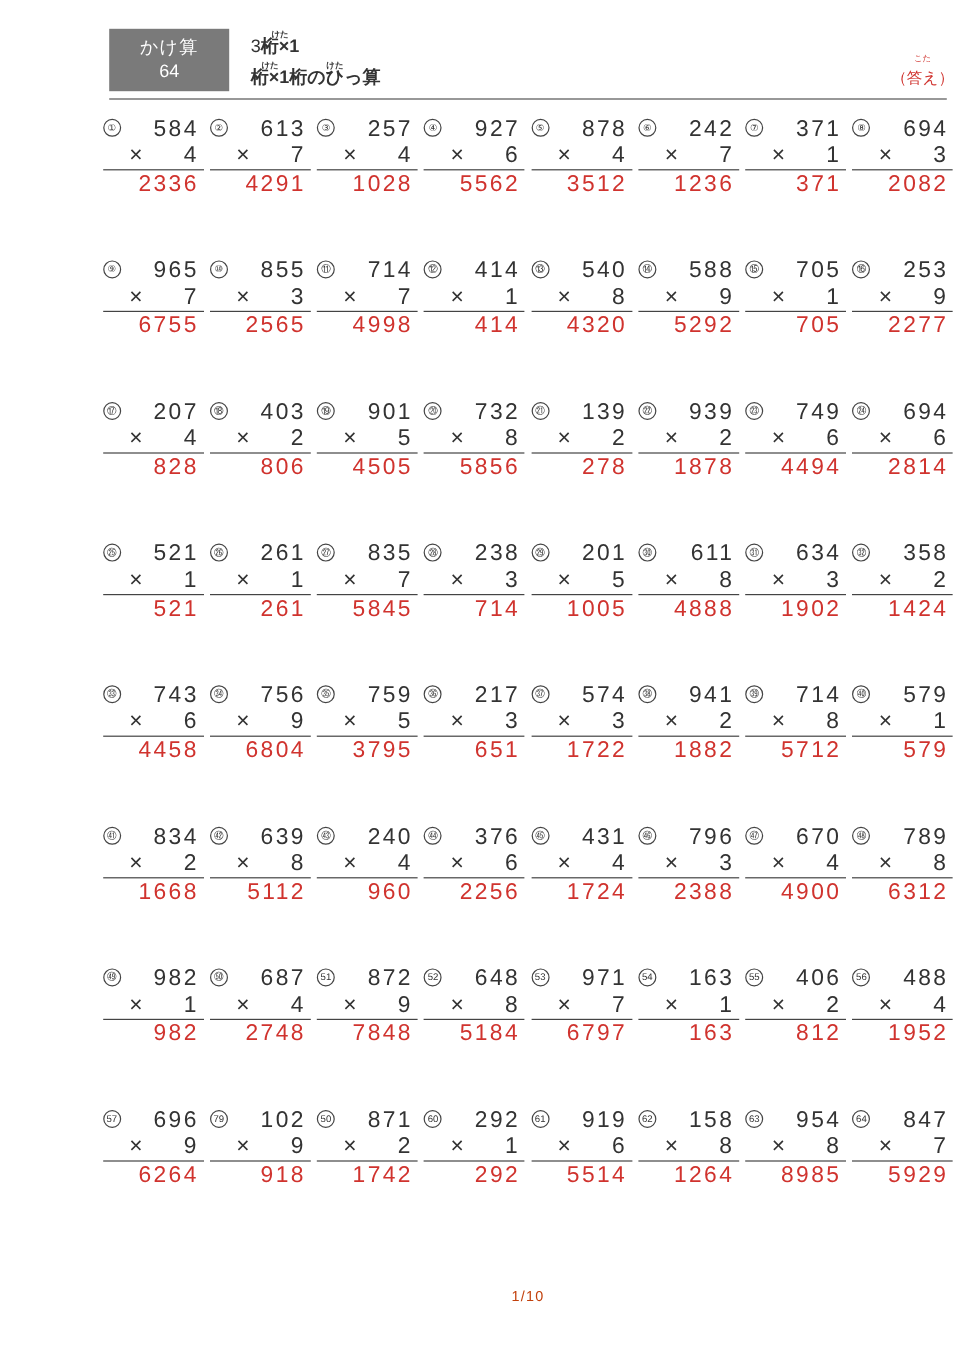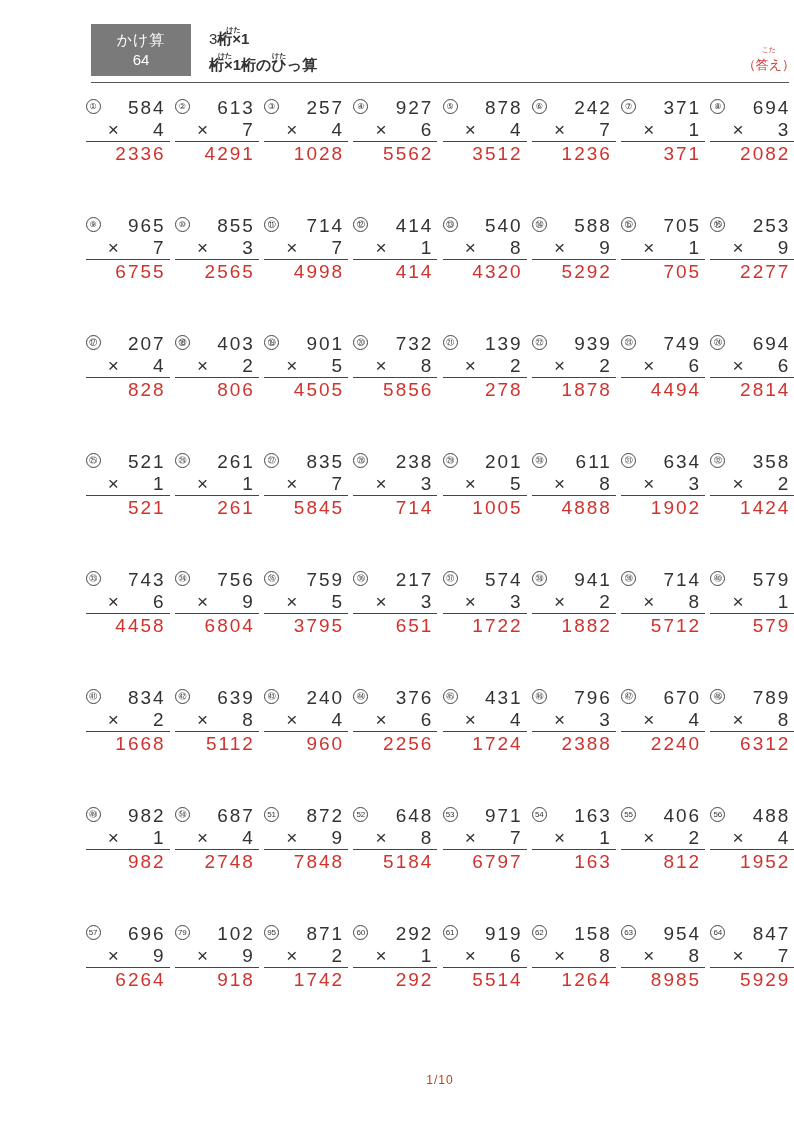--- a/index.html
+++ b/index.html
@@ -560,21 +560,21 @@
           <div class="line1">796</div>
           <div class="line2"><span class="op">×</span><span>3</span></div>
           <div class="ans">2388</div>
         </div>
       </div>
       <div class="cell">
         <div class="prob">
           <div class="num-index">㊼</div>
           <div class="line1">670</div>
           <div class="line2"><span class="op">×</span><span>4</span></div>
-          <div class="ans">2240</div>
+          <div class="ans">4900</div>
         </div>
       </div>
       <div class="cell">
         <div class="prob">
           <div class="num-index">㊽</div>
           <div class="line1">789</div>
           <div class="line2"><span class="op">×</span><span>8</span></div>
           <div class="ans">6312</div>
         </div>
       </div>
@@ -653,21 +653,21 @@
       <div class="cell">
         <div class="prob">
           <div class="num-index">79</div>
           <div class="line1">102</div>
           <div class="line2"><span class="op">×</span><span>9</span></div>
           <div class="ans">918</div>
         </div>
       </div>
       <div class="cell">
         <div class="prob">
-          <div class="num-index">95</div>
+          <div class="num-index">50</div>
           <div class="line1">871</div>
           <div class="line2"><span class="op">×</span><span>2</span></div>
           <div class="ans">1742</div>
         </div>
       </div>
       <div class="cell">
         <div class="prob">
           <div class="num-index">60</div>
           <div class="line1">292</div>
           <div class="line2"><span class="op">×</span><span>1</span></div>

